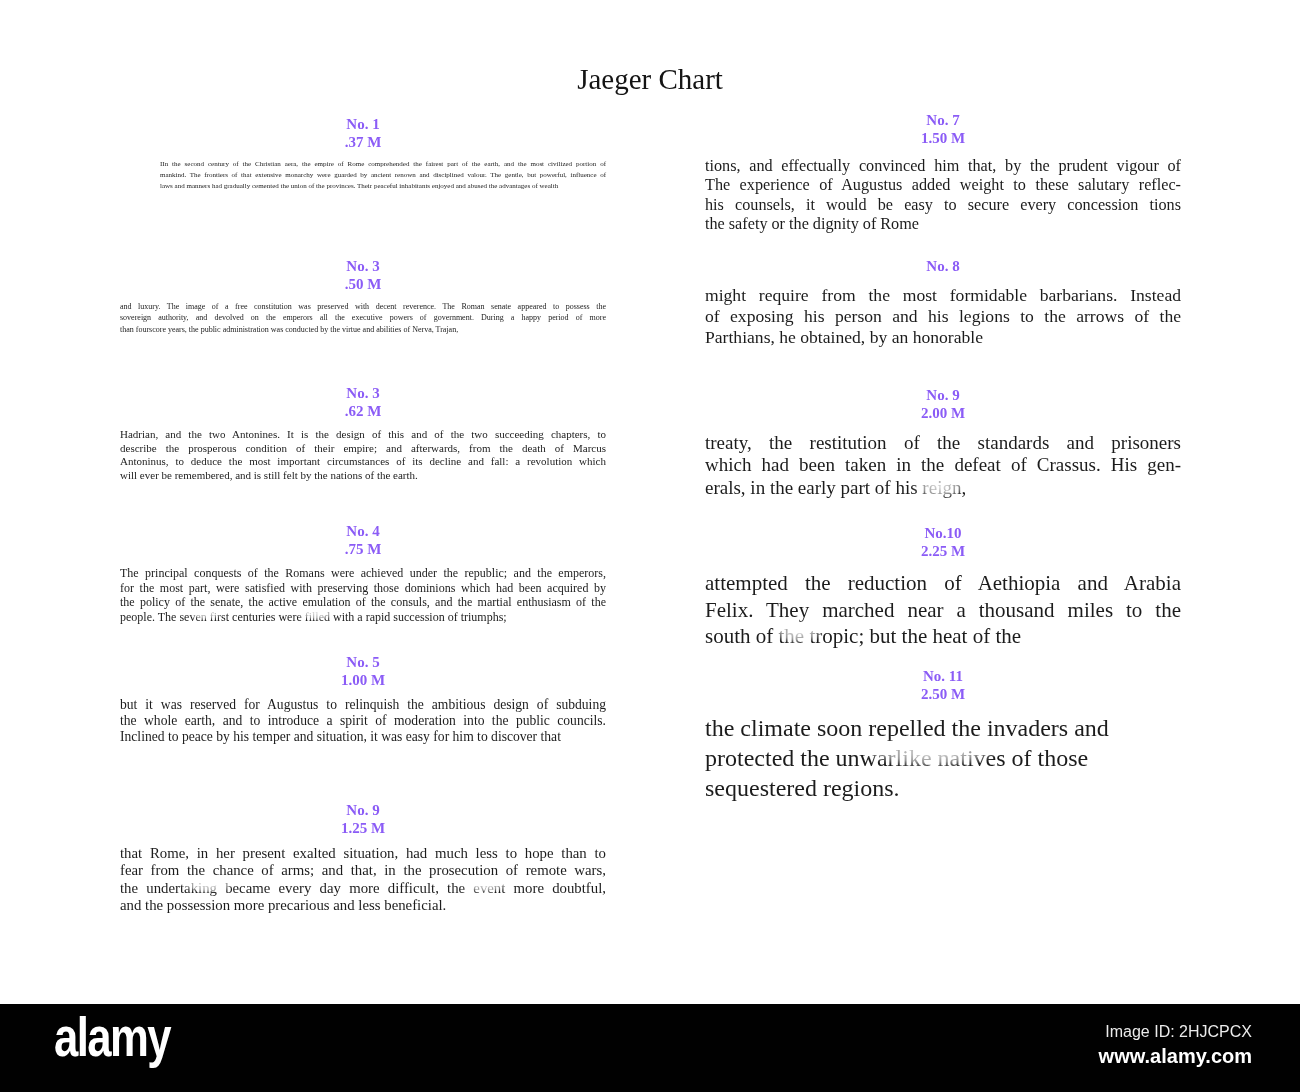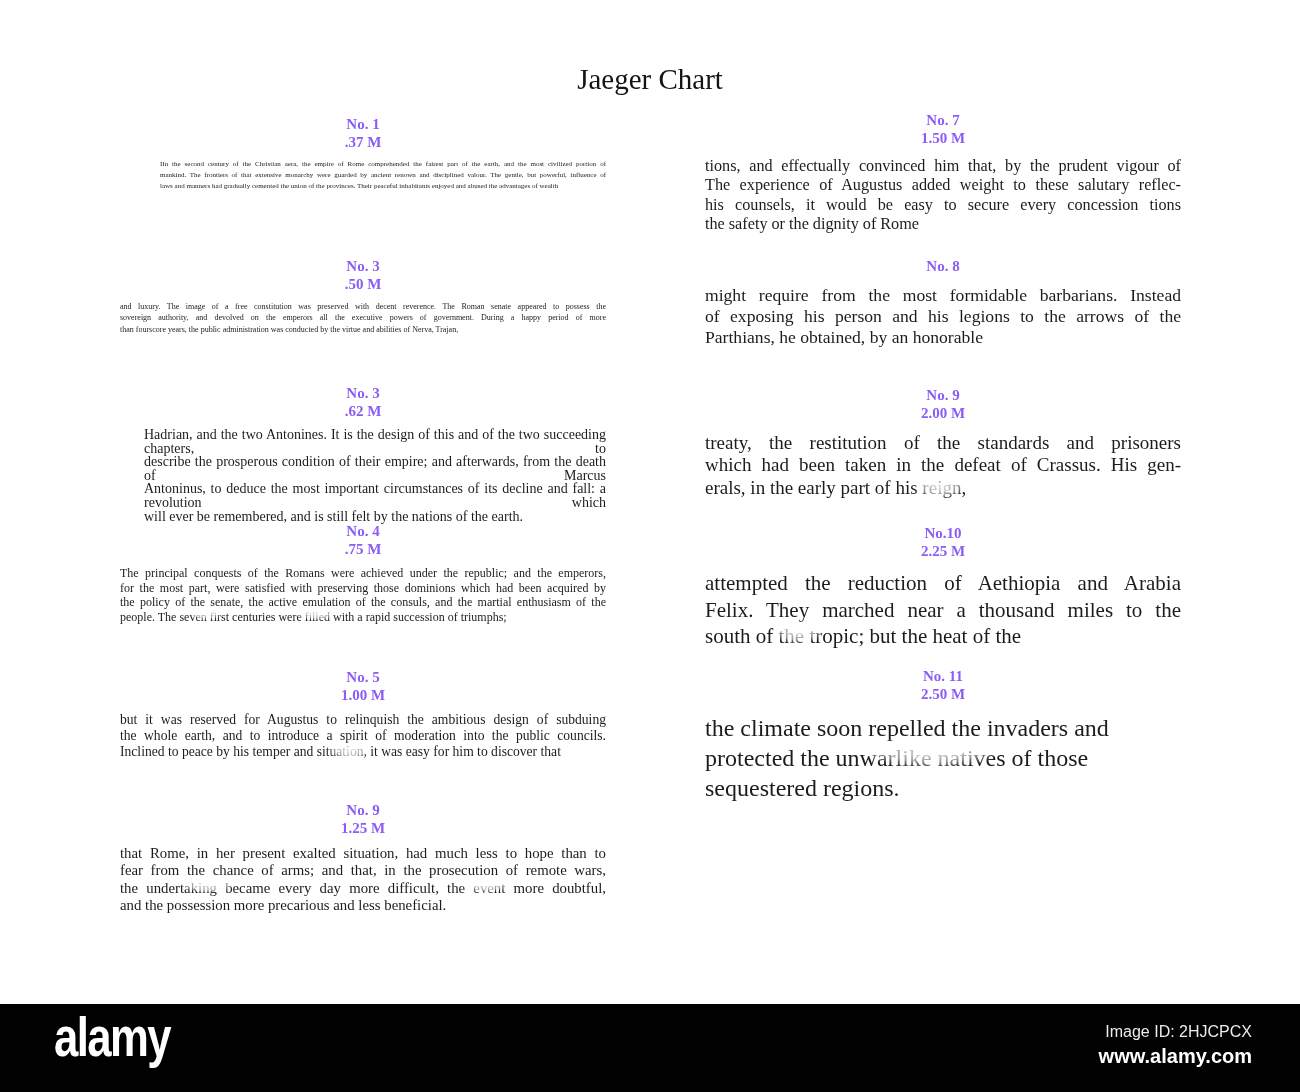--- a/index.html
+++ b/index.html
@@ -24,23 +24,23 @@
     text-align:center;font-weight:bold;
     font-size:15px;line-height:18px;color:#8b5cf6;
   }
   .para{margin-top:8px;color:#1c1c1c;}
   .para.big{margin-top:10px;}
   .ln{text-align:justify;text-align-last:justify;}
   .ln.last{text-align-last:left;}
   .para.align-left .ln{text-align:left;text-align-last:left;}
   .s1{top:115px;}  .s1 .para{font-size:7px;line-height:11px;margin-left:40px;}
   .s2{top:257px;}  .s2 .para{font-size:8px;line-height:11.4px;}
-  .s3{top:384px;}  .s3 .para{font-size:14px;line-height:13.6px;margin-left:24px;}
+  .s3{top:384px;}  .s3 .para{font-size:11px;line-height:13.6px;}
   .s4{top:522px;}  .s4 .para{font-size:12px;line-height:14.6px;}
-  .s5{top:668px;}  .s5 .para{font-size:13.6px;line-height:16px;}
+  .s5{top:653px;}  .s5 .para{font-size:13.6px;line-height:16px;}
   .s6{top:801px;}  .s6 .para{font-size:14.8px;line-height:17.4px;}
   .s7{top:111px;}  .s7 .para{font-size:16.2px;line-height:19.3px;}
   .s8{top:257px;}  .s8 .para{font-size:17.6px;line-height:21px;}
   .s9{top:386px;}  .s9 .para{font-size:19px;line-height:22.3px;}
   .s10{top:524px;} .s10 .para{font-size:21px;line-height:26.5px;}
   .s11{top:667px;} .s11 .para{font-size:24px;line-height:30px;}
   .smudge{
     position:absolute;z-index:5;pointer-events:none;
     background:radial-gradient(ellipse at center, rgba(255,255,255,0.85) 0%, rgba(255,255,255,0.55) 45%, rgba(255,255,255,0) 72%);
   }

